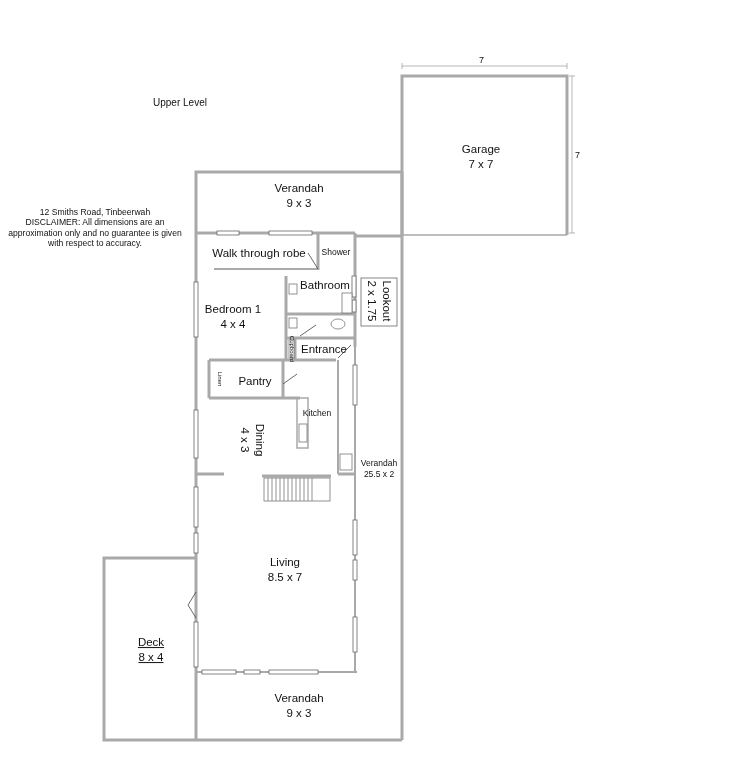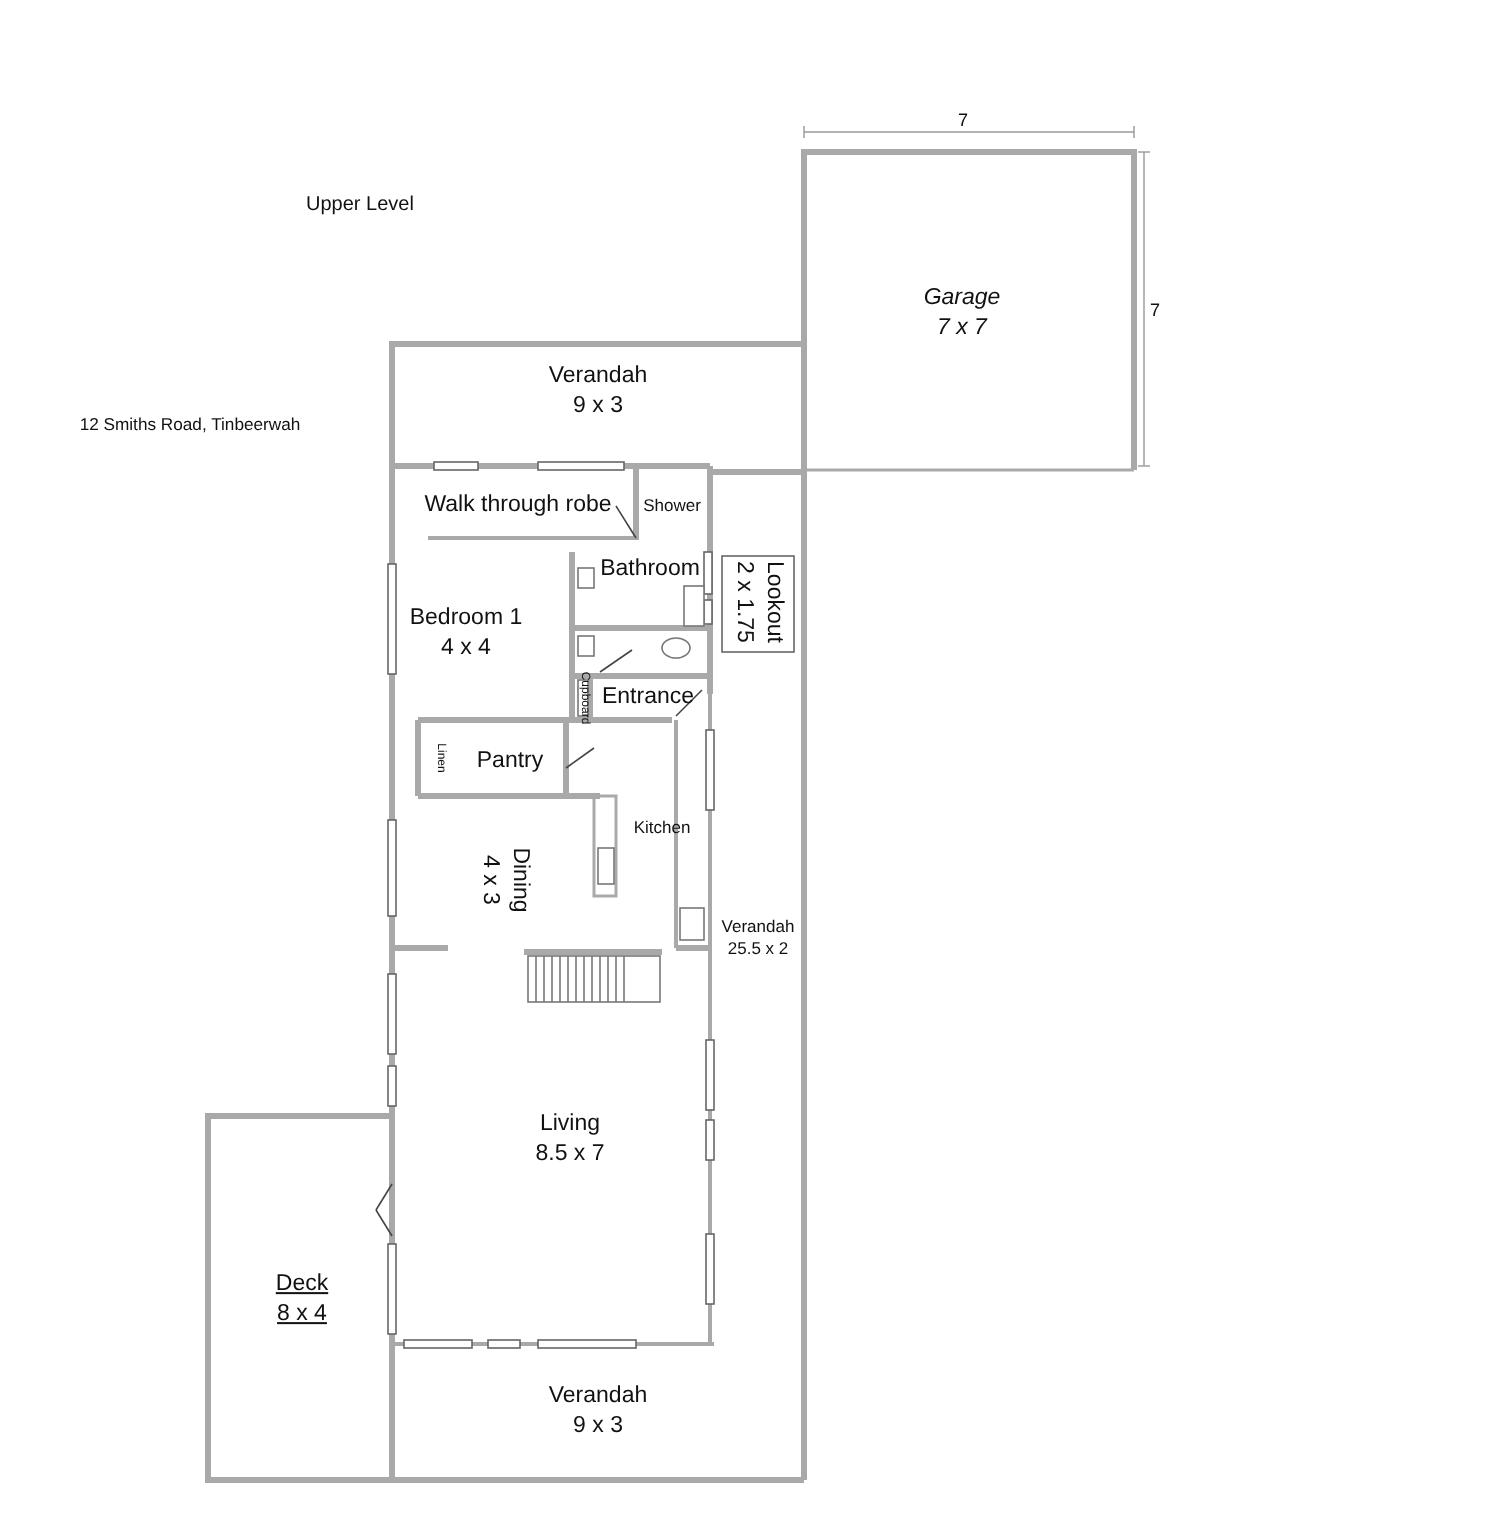--- a/index.html
+++ b/index.html
@@ -13,20 +13,21 @@
   .room-label.xs { font-size: 6px; }
   .vert { transform: translate(-50%, -50%) rotate(90deg); }
   .dim { position: absolute; font-size: 9px; }
 </style>
 </head>
 <body>
 
 <div class="txt level">Upper Level</div>
 <div class="txt disclaimer">
   <div>12 Smiths Road, Tinbeerwah</div>
+  <div>DISCLAIMER:  All dimensions are an approximation only and no guarantee is given with respect to accuracy.</div>
 </div>
 
 <svg width="750" height="762" viewBox="0 0 750 762">
   <g fill="none" stroke="#a9a9a9" stroke-width="3">
 
     <polyline points="402,235 402,76 567,76 567,235"></polyline>
     <line x1="402" y1="235" x2="567" y2="235" stroke-width="1.5"></line>
 
     <polyline points="196,740 196,172 402,172"></polyline>
     <line x1="402" y1="172" x2="402" y2="740"></line>
@@ -126,21 +127,21 @@
     <line x1="300" y1="336" x2="316" y2="325"></line>
     <line x1="338" y1="358" x2="351" y2="345"></line>
     <line x1="283" y1="384" x2="297" y2="374"></line>
     <line x1="196" y1="592" x2="188" y2="605"></line>
     <line x1="196" y1="618" x2="188" y2="605"></line>
   </g>
 </svg>
 
 <div class="dim" style="left:479px;top:55px;">7</div>
 <div class="dim" style="left:575px;top:150px;">7</div>
-<div class="room-label" style="left:481px;top:157px;font-style:italic;">
+<div class="room-label" style="left:481px;top:157px;">
   <div>Garage</div>
   <div>7 x 7</div>
 </div>
 
 <div class="room-label" style="left:299px;top:196px;">
   <div>Verandah</div>
   <div>9 x 3</div>
 </div>
 
 <div class="room-label" style="left:259px;top:253px;">Walk through robe</div>
@@ -154,21 +155,21 @@
 
 <div class="room-label" style="left:233px;top:317px;">
   <div>Bedroom 1</div>
   <div>4 x 4</div>
 </div>
 
 <div class="room-label xs vert" style="left:291px;top:349px;">Cupboard</div>
 <div class="room-label" style="left:324px;top:349px;">Entrance</div>
 <div class="room-label xs vert" style="left:219px;top:379px;">Linen</div>
 <div class="room-label" style="left:255px;top:381px;">Pantry</div>
-<div class="room-label small" style="left:323px;top:414px;padding-left:16px;">Kitchen</div>
+<div class="room-label small" style="left:309px;top:414px;padding-left:16px;">Kitchen</div>
 
 <div class="room-label vert" style="left:252px;top:440px;">
   <div>Dining</div>
   <div>4 x 3</div>
 </div>
 
 <div class="room-label small" style="left:379px;top:469px;">
   <div>Verandah</div>
   <div>25.5 x 2</div>
 </div>

